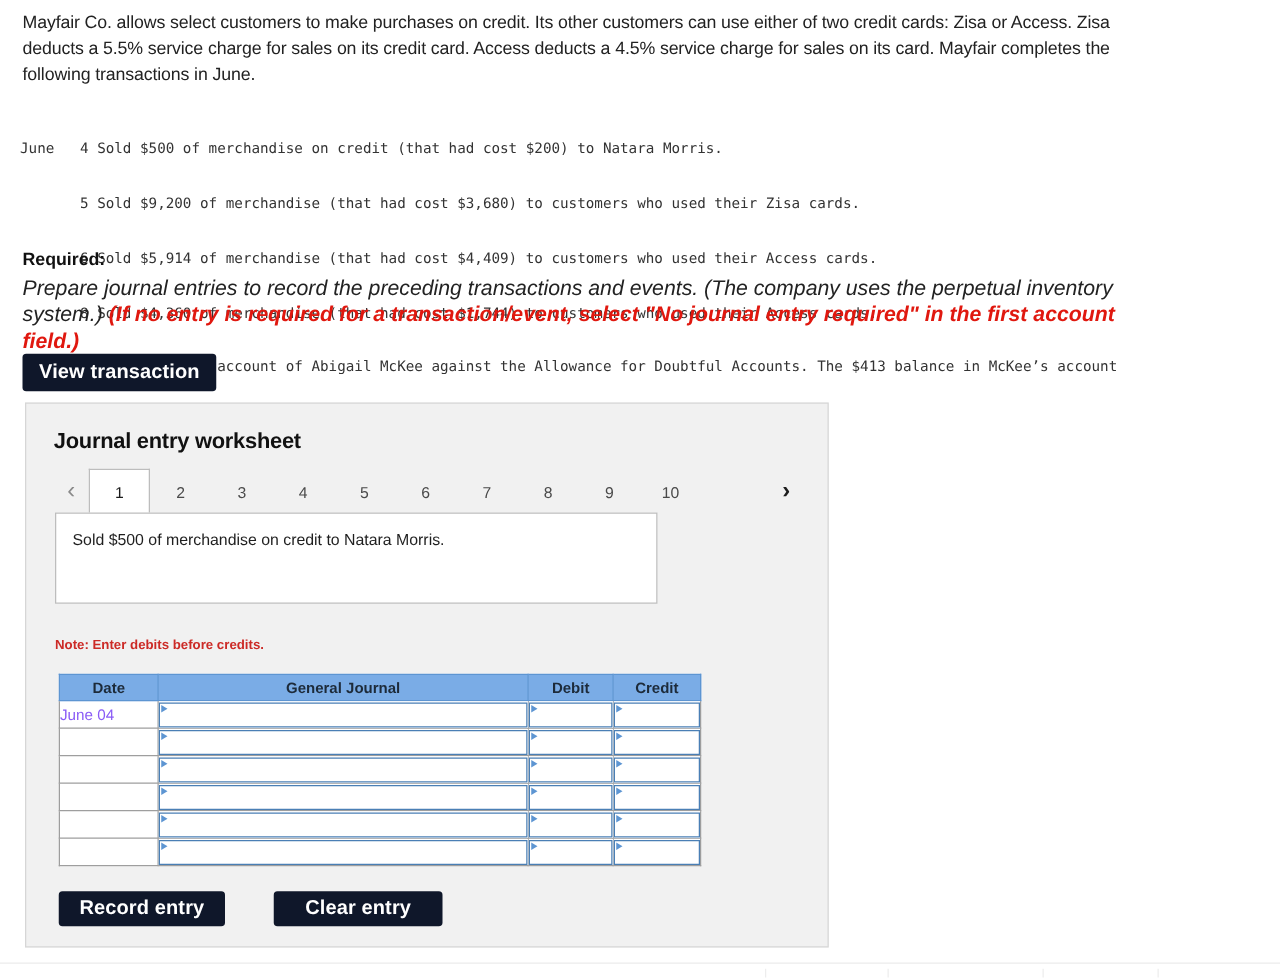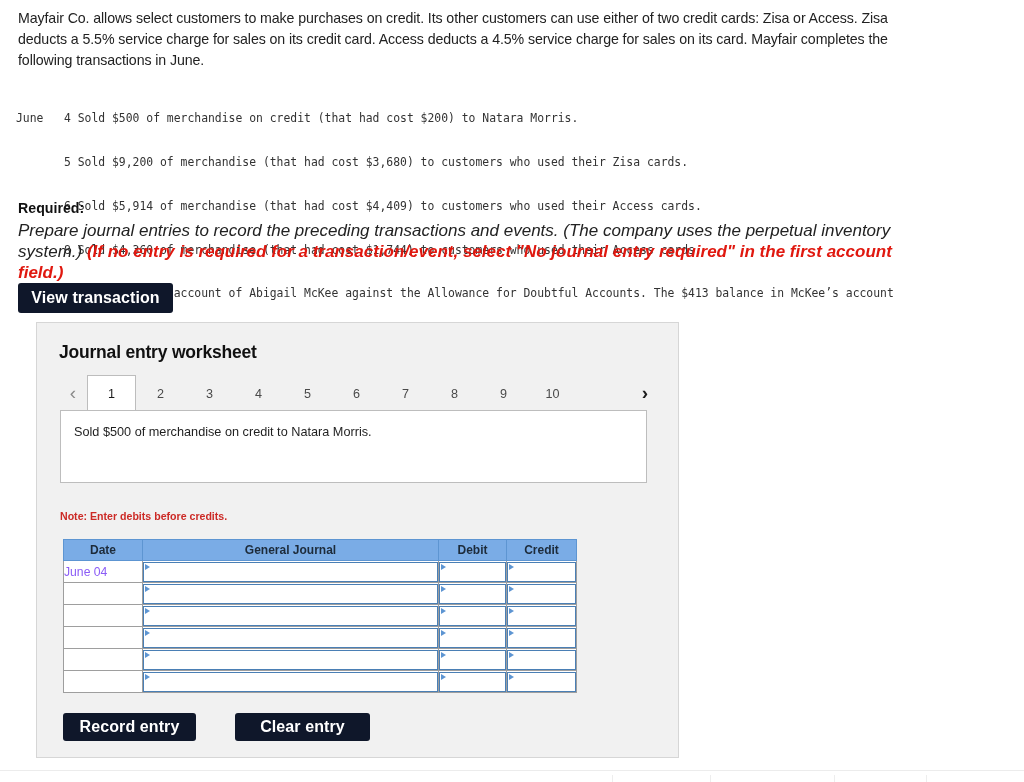--- a/index.html
+++ b/index.html
@@ -93,21 +93,20 @@
   
   .worksheet {
     position: absolute;
     left: 20px;
     top: 322px;
     width: 643px;
     height: 436px;
     background: #f1f1f1;
     border: 1px solid #d6d6d6;
     box-sizing: border-box;
-    margin-left: 16px;
   }
   .ws-title {
     position: absolute;
     left: 22px;
     top: 19px;
     font-size: 17.5px;
     font-weight: bold;
     color: #111111;
     letter-spacing: -0.2px;
   }
@@ -160,21 +159,21 @@
     border-bottom: 1px solid #ffffff;
     color: #1a1a1a;
     height: 37px;
   }
 
   
   .desc-box {
     position: absolute;
     left: 23px;
     top: 87px;
-    width: 587px;
+    width: 482px;
     height: 73px;
     background: #ffffff;
     border: 1px solid #bdbdbd;
     box-sizing: border-box;
   }
   .desc-text {
     position: absolute;
     left: 13px;
     top: 14px;
     font-size: 12.7px;

